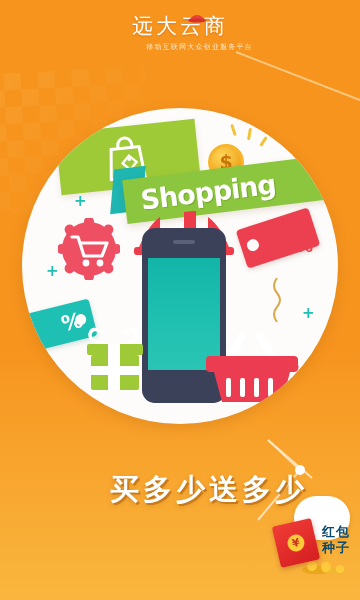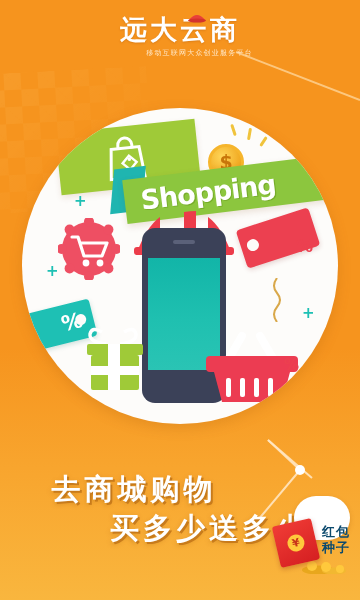--- a/index.html
+++ b/index.html
@@ -20,21 +20,21 @@
     background-size:34px 34px;background-position:0 0,17px 17px;
     transform:rotate(-3deg);
     -webkit-mask-image:linear-gradient(135deg,rgba(0,0,0,.95),rgba(0,0,0,0) 75%);
     mask-image:linear-gradient(135deg,rgba(0,0,0,.95),rgba(0,0,0,0) 75%);}
 
   
   .connector{position:absolute;inset:0;pointer-events:none;}
 
   
   .logo{position:absolute;left:0;right:0;top:16px;text-align:center;}
-  .logo-text{font-size:27px;font-weight:bold;color:#ffffff;letter-spacing:3px;
+  .logo-text{font-size:21px;font-weight:normal;color:#ffffff;letter-spacing:3px;
     line-height:1;text-shadow:0 1px 2px rgba(140,60,0,.25);}
   .logo-sub{font-size:7px;color:#ffe6c4;letter-spacing:1.2px;margin-top:5px;padding-left:39px;}
   .logo-hat{position:absolute;left:50%;margin-left:7px;top:-4px;width:20px;height:11px;}
 
   
   .stage{position:absolute;left:22px;top:108px;width:316px;height:316px;border-radius:50%;
     background:#fdfcfa;box-shadow:0 4px 14px rgba(150,70,0,.18);overflow:hidden;}
   .stage-inner{position:absolute;inset:0;}
 
   
@@ -232,21 +232,20 @@
 
       <span class="pct" style="left:274px;top:128px;">%</span>
       <span class="pct" style="left:262px;top:248px;font-size:15px;">%</span>
       <span class="plus" style="left:52px;top:84px;">+</span>
       <span class="plus" style="left:24px;top:154px;">+</span>
       <span class="plus" style="left:280px;top:196px;">+</span>
     </div>
   </div>
 
   <div class="headline">
-    <div class="hl-line hl1">去商城购物</div>
     <div class="hl-line hl2">买多少送多少</div>
   </div>
 
   <div class="badge-seed">
     <div class="bubble">
       <b>红包</b>
       <b style="top:21px;font-family:Liberation Serif, serif;">种子</b>
     </div>
     <svg class="coins-pile" viewBox="0 0 58 20">
       <ellipse cx="22" cy="16" rx="16" ry="4.5" fill="#e8a71d"></ellipse>

